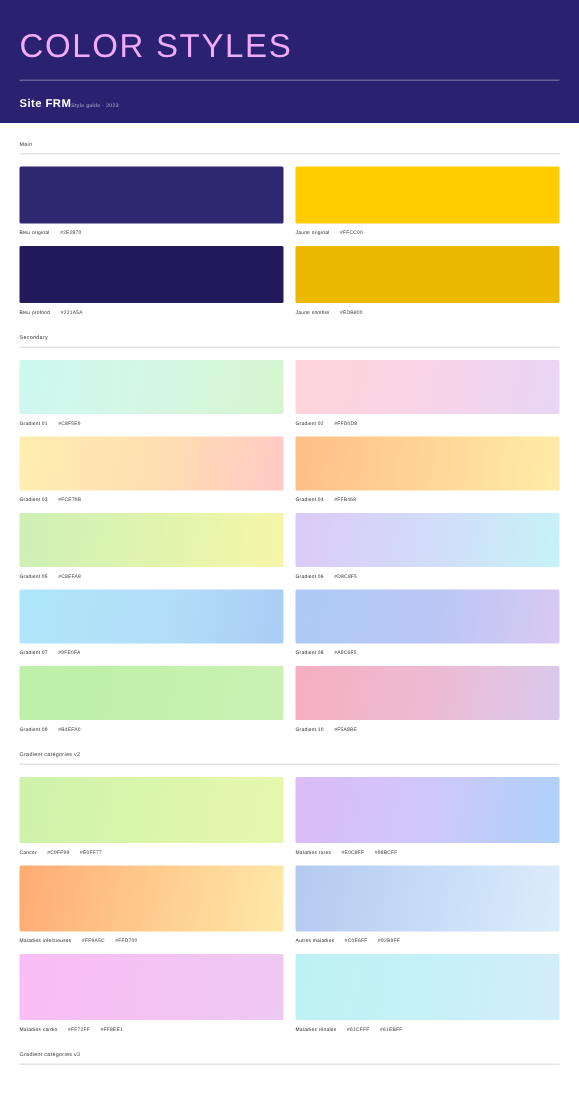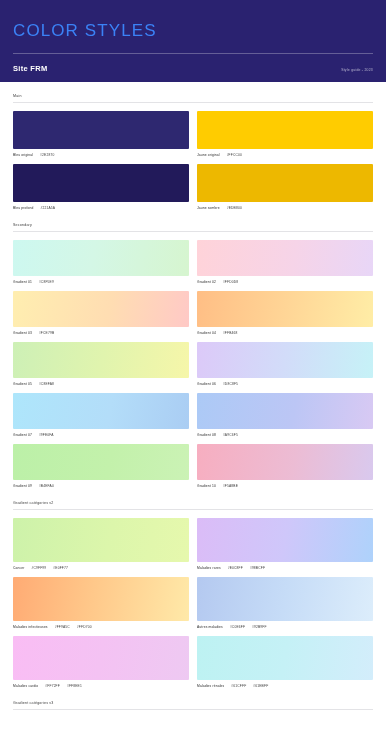--- a/index.html
+++ b/index.html
@@ -27,38 +27,38 @@
 
   
   .banner {
     background: #2a2270;
     padding: 18px 13px 0 13px;
     height: 82px;
     position: relative;
   }
 
   .banner-title {
-    color: #3b82f6;
-    font-size: 17px;
+    color: #f0abfc;
+    font-size: 22px;
     letter-spacing: 1.1px;
     font-weight: 400;
     line-height: 26px;
     padding-bottom: 9px;
   }
 
   .banner-rule {
     height: 1px;
     background: rgba(255,255,255,0.28);
     width: 100%;
   }
 
   .banner-footer {
     display: flex;
     align-items: baseline;
-    justify-content: space-between;
+    justify-content: flex-start;
     padding-top: 10px;
   }
 
   .banner-subtitle {
     color: #ffffff;
     font-size: 7.5px;
     letter-spacing: 0.3px;
     font-weight: 700;
   }
 

